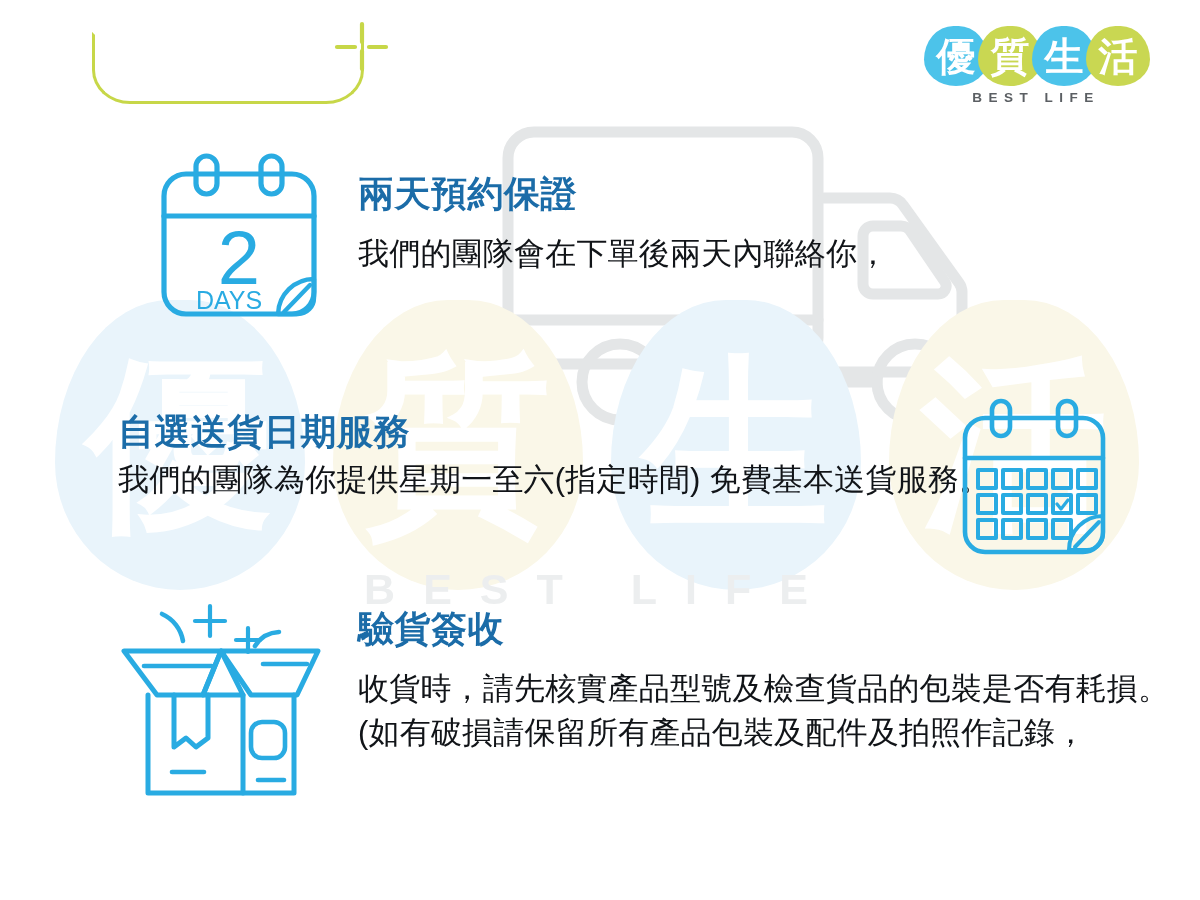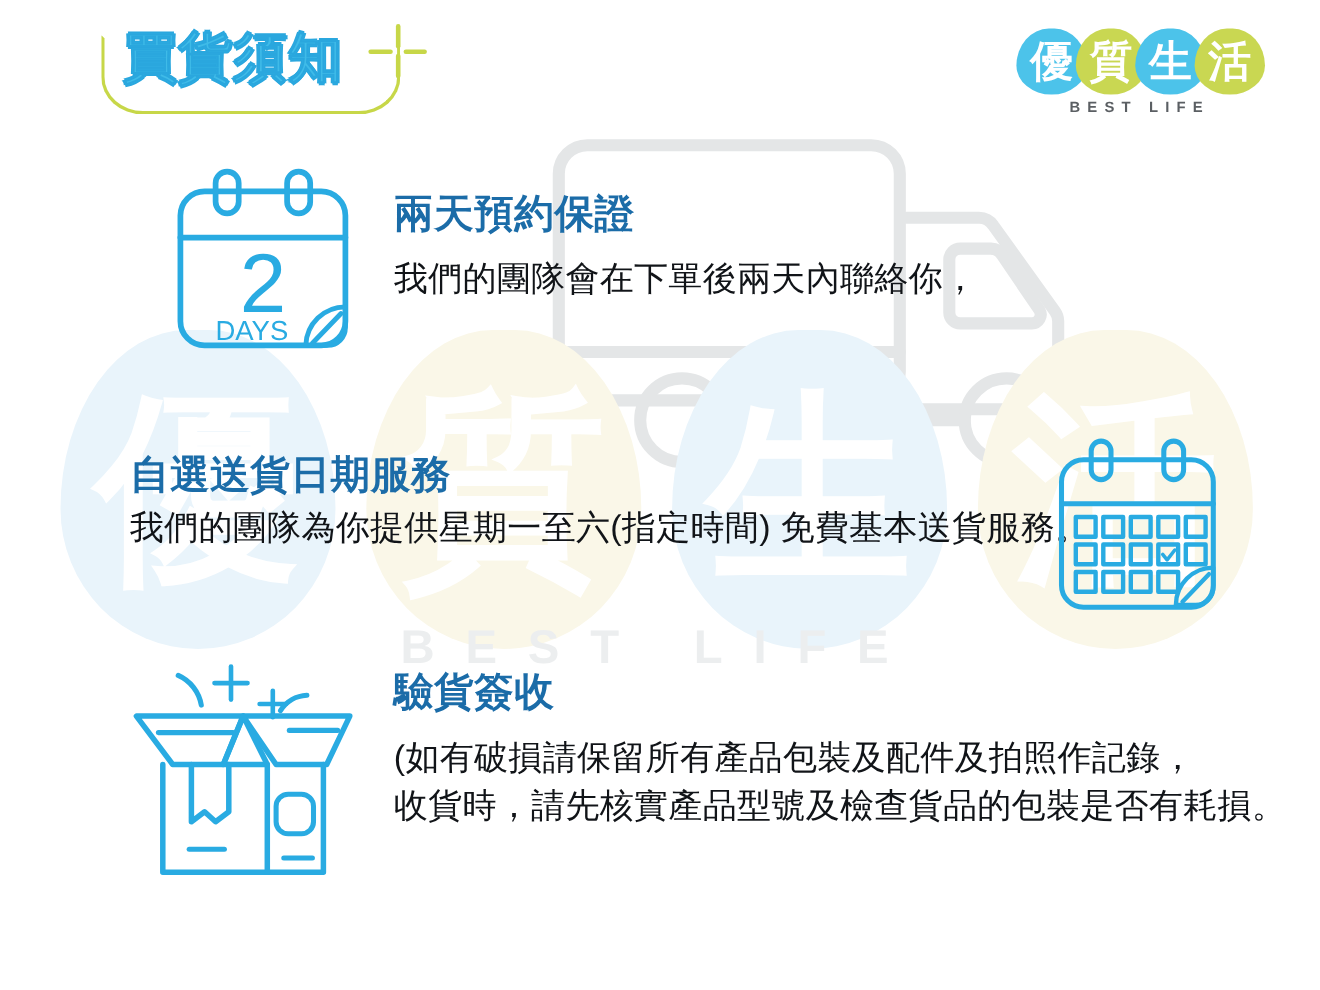--- a/index.html
+++ b/index.html
@@ -252,21 +252,20 @@
       </div>
     </div>
 
     <div class="wm-bestlife">BEST LIFE</div>
   </div>
 
   <div class="header">
 
     <div class="title-wrap">
       <div class="title-bracket"></div>
-      <div class="title-text">買貨須知</div>
     </div>
 
     <div class="title-sparkle">
       <svg viewBox="0 0 62 62" width="62" height="62" fill="none" stroke="#c7d748" stroke-width="4.2" stroke-linecap="round">
         <path d="M34 6 v18"></path>
         <path d="M34 33 v18"></path>
         <path d="M9 29 h18"></path>
         <path d="M41 29 h17"></path>
       </svg>
     </div>
@@ -382,19 +381,19 @@
         <rect x="139" y="122" width="34" height="36" rx="11" stroke-width="4.6"></rect>
 
         <path d="M60 172 h32" stroke-width="4.6"></path>
         <path d="M146 180 h26" stroke-width="4.6"></path>
       </svg>
     </div>
 
     <div class="sec" id="sec3">
       <div class="sec-head">驗貨簽收</div>
       <div class="sec-body">
+        <div>收貨時，請先核實產品型號及檢查貨品的包裝是否有耗損。</div>
         <div>(如有破損請保留所有產品包裝及配件及拍照作記錄，</div>
-        <div>收貨時，請先核實產品型號及檢查貨品的包裝是否有耗損。</div>
       </div>
     </div>
 
   </div>
 </div>
 
 </body></html>

